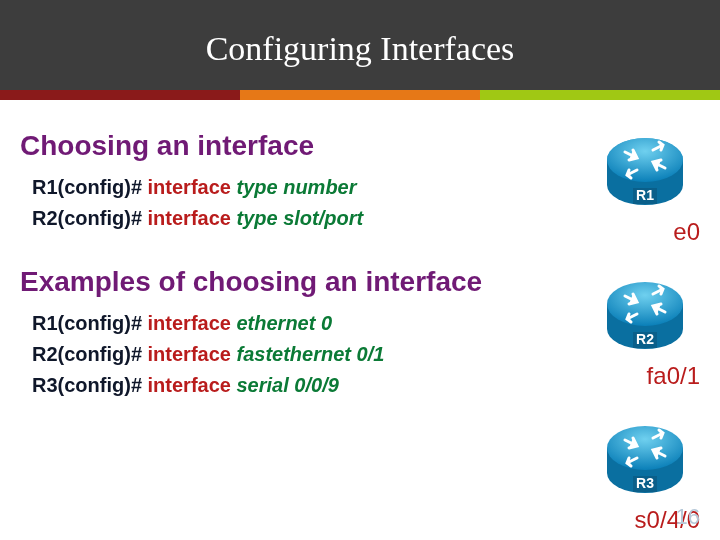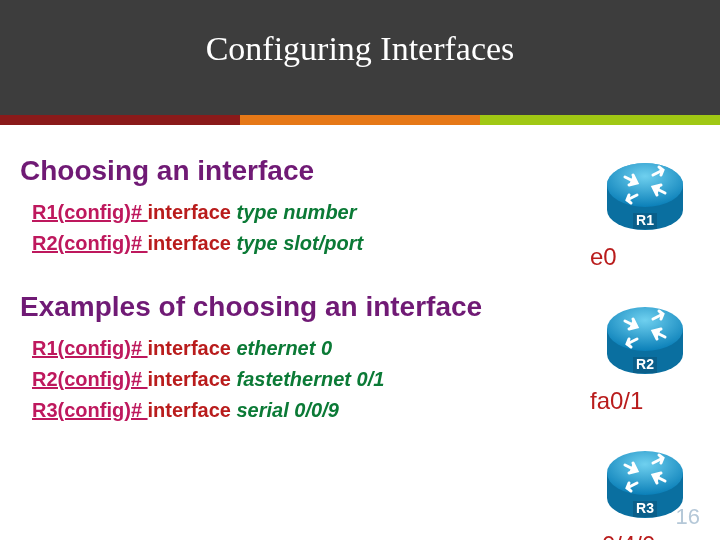--- a/index.html
+++ b/index.html
@@ -1,33 +1,33 @@
 <!DOCTYPE html>
 <html><head>
 <meta charset="utf-8">
 <style>
   * { margin: 0; padding: 0; box-sizing: border-box; }
   body { width: 720px; height: 540px; background: #fff; font-family: Arial, sans-serif; overflow: hidden; }
-  .header { background: #3d3d3d; height: 115px; position: relative; }
+  .header { background: #3d3d3d; height: 90px; position: relative; }
   .title { color: #fff; font-size: 34px; font-family: Georgia, serif; text-align: center; padding-top: 30px; }
   .stripe { display: flex; height: 10px; }
   .stripe div { flex: 1; }
   .s1 { background: #8a1a1a; }
   .s2 { background: #e67817; }
   .s3 { background: #a0c814; }
   .content { display: flex; padding: 30px 20px 0 20px; }
   .left { flex: 1; }
   .right { width: 110px; padding-top: 0; }
   .section-title { color: #701a75; font-size: 28px; font-weight: bold; margin-bottom: 14px; }
   .line { font-size: 20px; margin: 8px 0 8px 12px; white-space: nowrap; }
-  .prompt { color: #be185d; font-weight: bold; text-decoration: underline; }
+  .prompt { color: #0f172a; font-weight: bold; }
   .cmd { color: #b91c1c; font-weight: bold; }
   .arg { color: #0b7a36; font-style: italic; font-weight: bold; }
   .gap { height: 28px; }
-  .router { text-align: left; margin-bottom: 28px; }
+  .router { text-align: right; margin-bottom: 28px; }
   .router svg { display: block; margin: 0 auto; }
   .rlabel-in { fill: #fff; font-size: 14px; font-weight: bold; font-family: Arial; }
   .rcap { font-size: 24px; margin-top: 10px; color: #b91c1c; }
   .pagenum { position: absolute; right: 20px; bottom: 10px; color: #b5c8d8; font-size: 22px; }
 </style>
 </head>
 <body>
 
 <div class="header">
   <div class="title">Configuring Interfaces</div>

